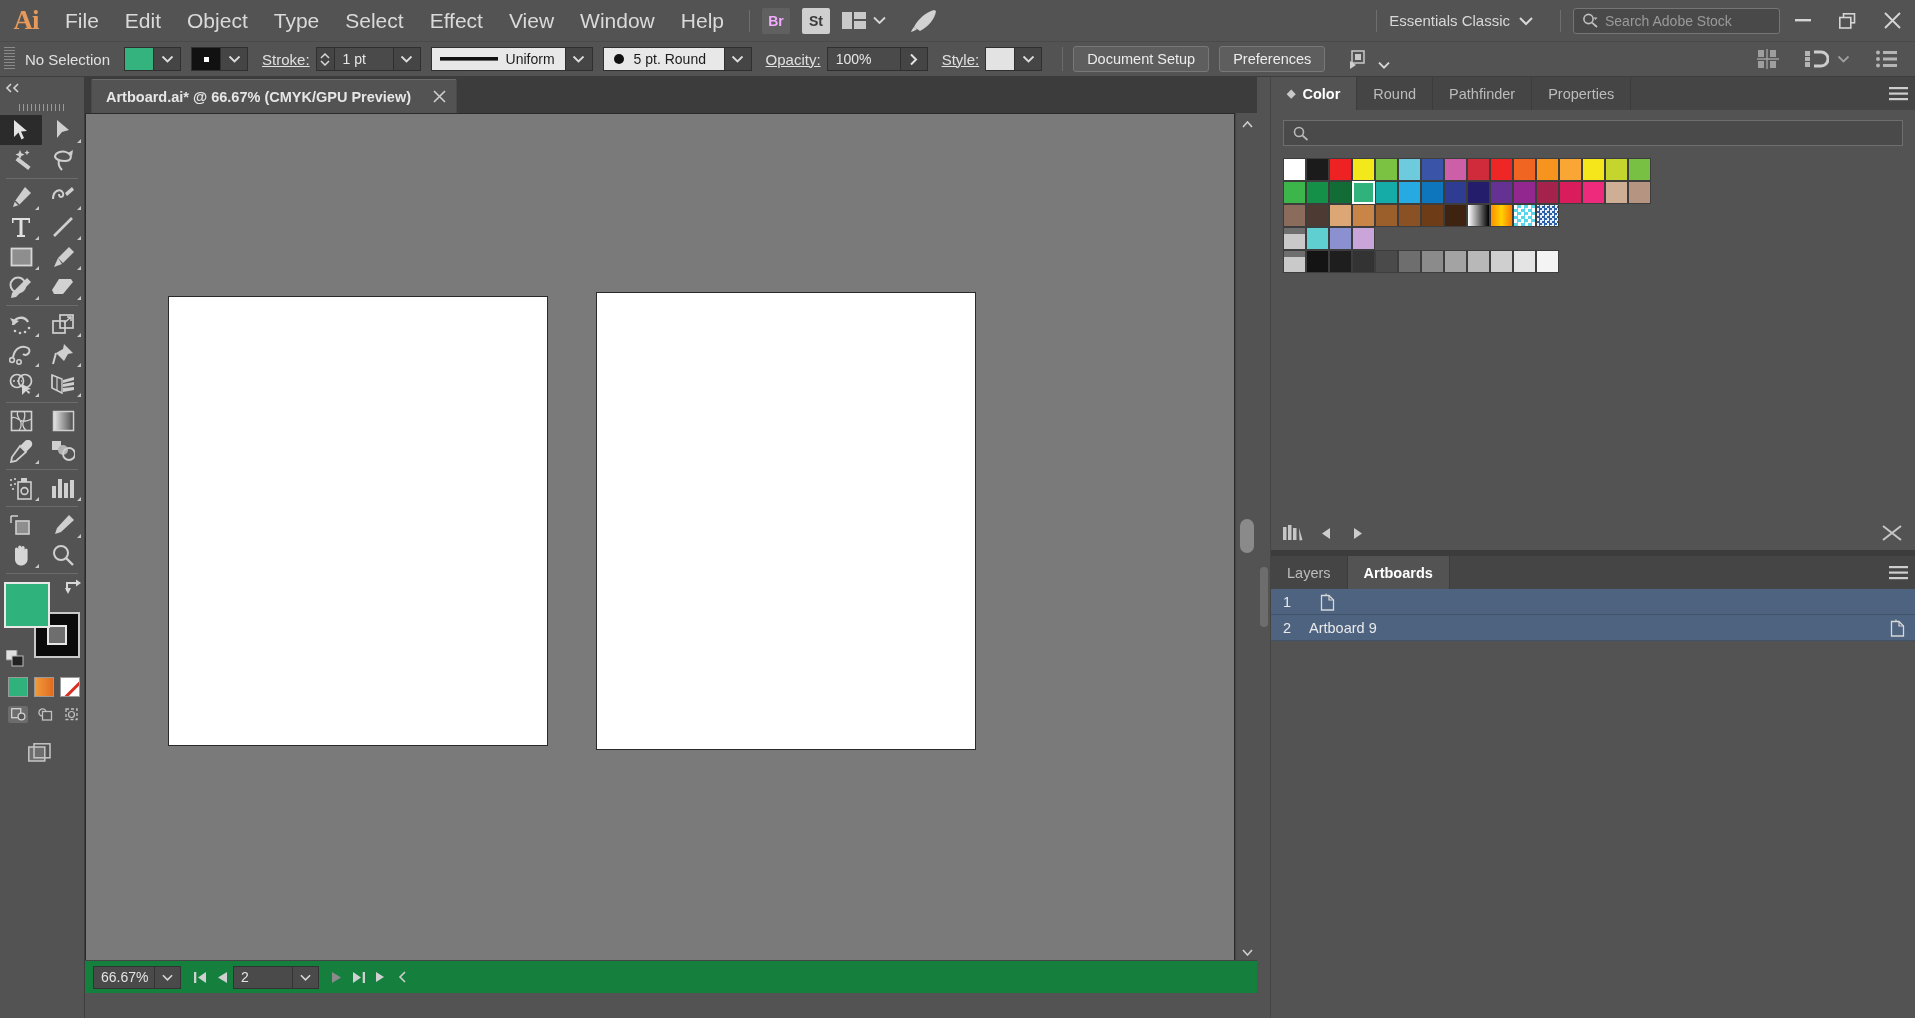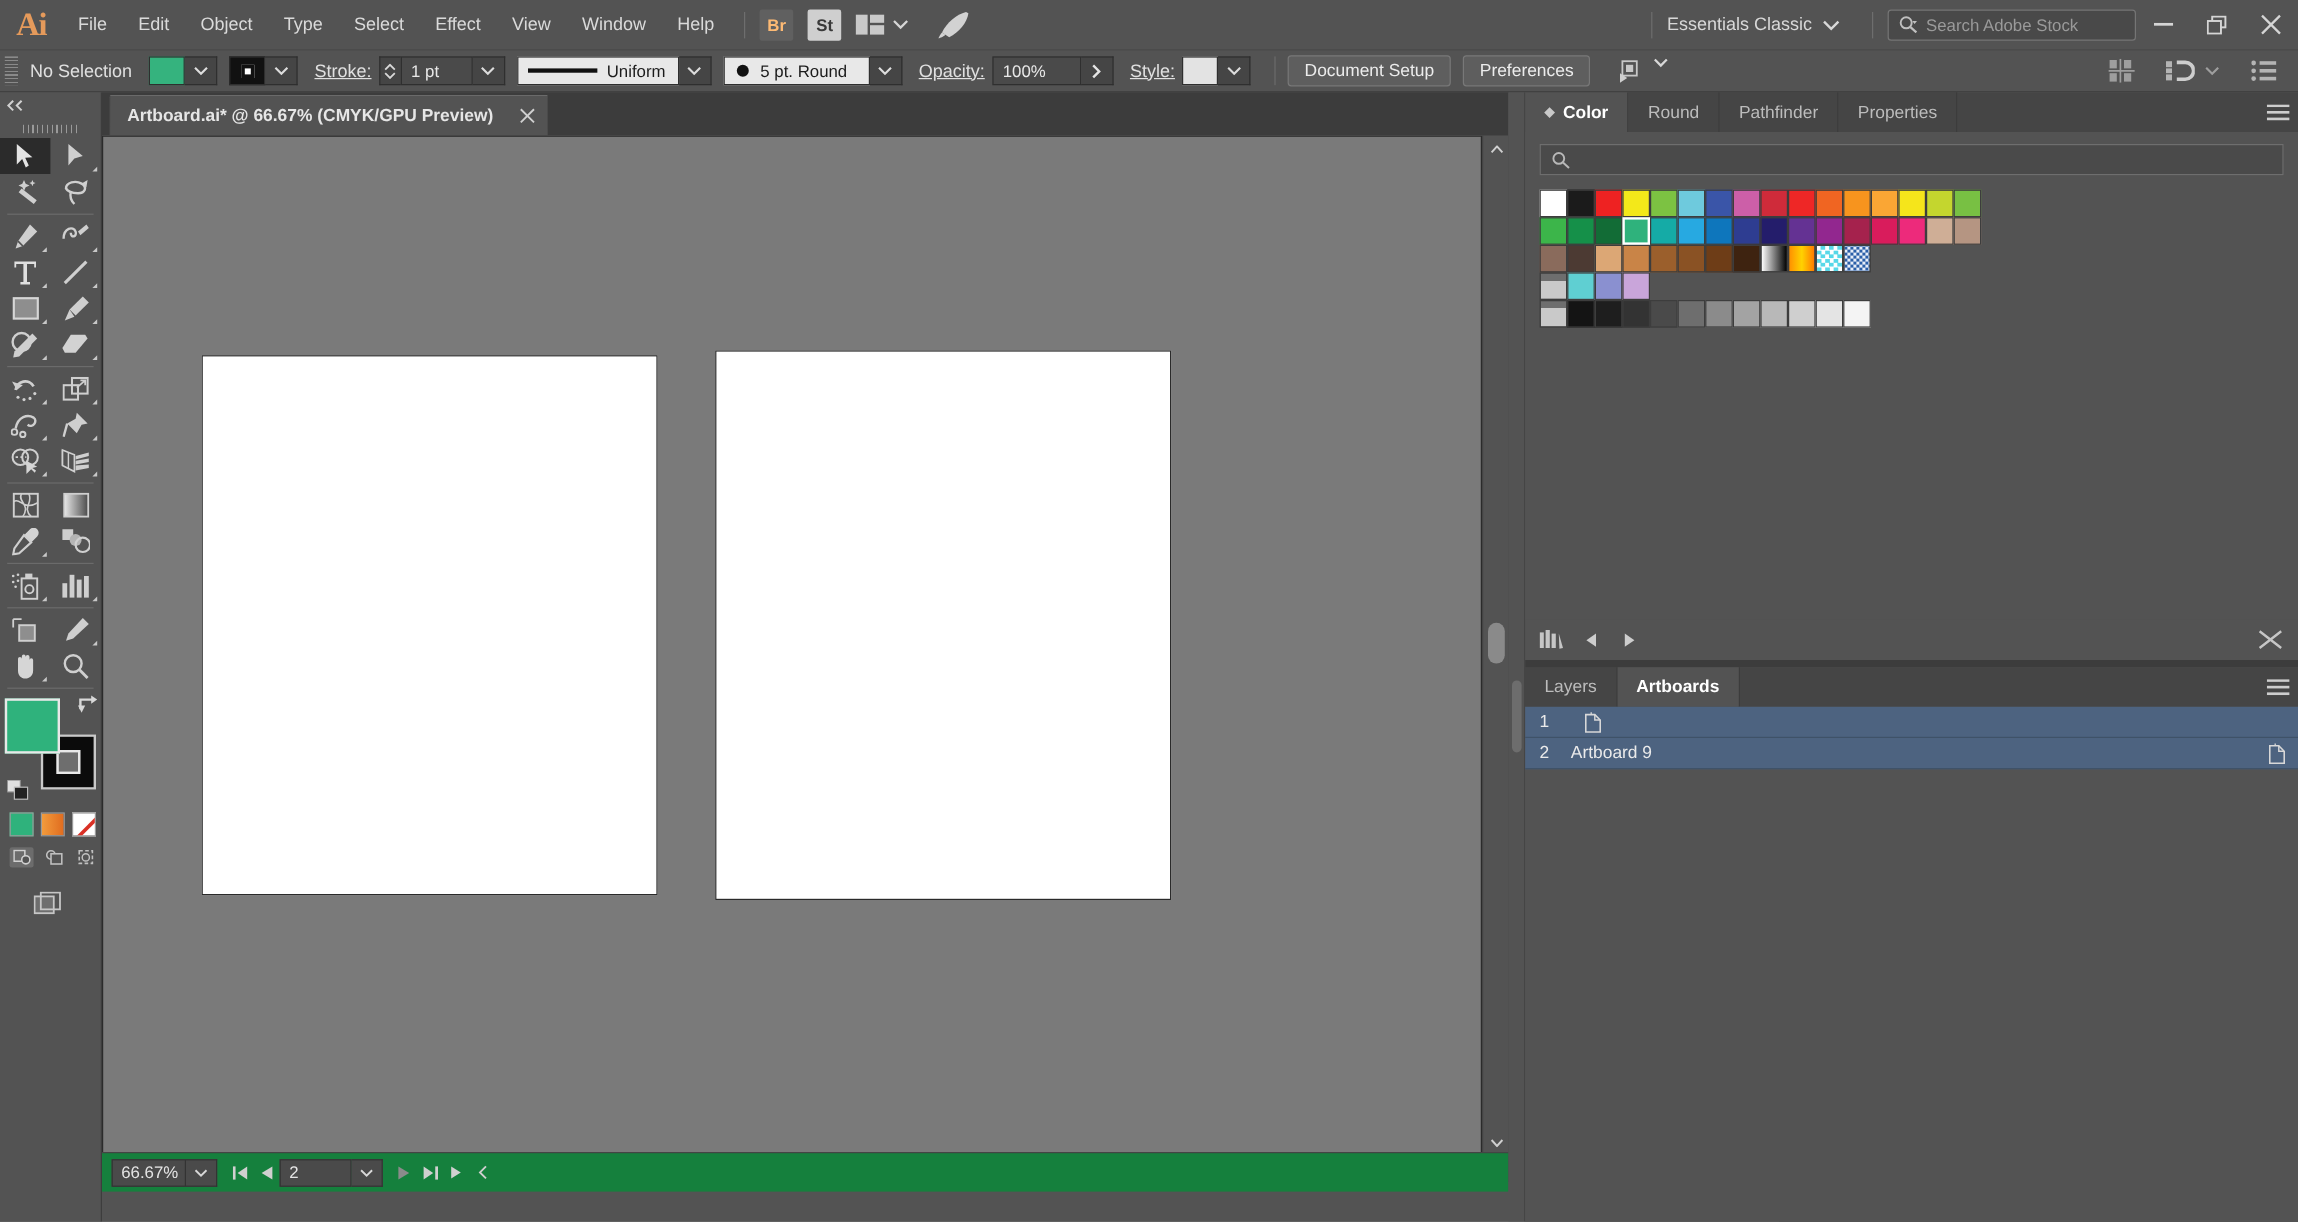--- a/index.html
+++ b/index.html
@@ -13,25 +13,25 @@
   }
   .app { position:relative; width:1725px; height:1018px; }
 
   
   .menubar{
     position:absolute; left:0; top:0; width:1915px; height:41px;
     background:#535353; display:flex; align-items:center;
   }
   .ai-logo{ width:52px; text-align:center; font-size:27px; font-weight:bold;
     color:#e59a5b; font-family:"Liberation Serif", serif; letter-spacing:-1px;}
-  .menu-item{ padding:0 13px; height:41px; line-height:41px; font-size:15px; color:#dadada; cursor:default;}
+  .menu-item{ padding:0 13px; height:41px; line-height:41px; font-size:21px; color:#dadada; cursor:default;}
   .mb-sep{ width:1px; height:22px; background:#6e6e6e; margin:0 12px;}
   .sq-btn{ width:28px;height:26px;border-radius:2px;display:flex;align-items:center;justify-content:center;
      font-size:14px; margin-right:12px; color:#3a3a3a; font-weight:bold;}
-  .sq-br{ background:#606060; color:#fdba74;}
+  .sq-br{ background:#606060; color:#f0abfc;}
   .sq-st{ background:#cfcfcf; color:#3a3a3a;}
   .arrange-ic{ display:flex; align-items:center; gap:7px; margin-right:10px;}
   .rocket{ margin-left:14px; }
   .ws-name{ color:#d8d8d8; font-size:15px; margin-right:8px;}
   .search-box{
     width:207px;height:26px;background:#494949;border:1px solid #757575;border-radius:3px;
     display:flex;align-items:center;padding-left:8px;gap:6px;color:#9a9a9a;font-size:14px;
   }
   .win-btns{ display:flex; height:41px; }
   .win-btn{ width:45px;height:41px;display:flex;align-items:center;justify-content:center;color:#d5d5d5;}
@@ -44,21 +44,21 @@
   }
   .grip{ width:11px;height:24px;margin:0 4px 0 4px;
     background:repeating-linear-gradient(to bottom,#8a8a8a 0 1px,transparent 1px 3px);}
   .nosel{ font-size:15px;color:#e0e0e0;padding:0 14px 0 6px;}
   .sw-btn{ width:30px;height:24px;border:1px solid #2f2f2f; }
   .sw-green{ background:#35b37e;}
   .sw-stroke{ background:#111; display:flex;align-items:center;justify-content:center;}
   .sw-stroke i{ width:11px;height:11px;background:#fff;border:3px solid #111;display:block;}
   .dd{ width:27px;height:24px;background:#454545;border:1px solid #2f2f2f;border-left:none;
     display:flex;align-items:center;justify-content:center;}
-  .cbgrp{ display:flex;align-items:flex-start;margin-right:10px;}
+  .cbgrp{ display:flex;align-items:flex-end;margin-right:10px;}
   .lbl{ font-size:15px;color:#e0e0e0;margin:0 6px 0 4px;}
   .lbl u{text-decoration:underline;}
   .stepper{ width:18px;height:24px;background:#454545;border:1px solid #2f2f2f;border-right:none;
     display:flex;flex-direction:column;align-items:center;justify-content:center;gap:1px;}
   .txtfield{ height:24px;background:#4a4a4a;border:1px solid #2f2f2f;color:#e8e8e8;font-size:14px;
     display:flex;align-items:center;padding:0 8px;}
   .wfield{ height:24px;background:#e8e8e8;color:#1b1b1b;font-size:14px;border:1px solid #2f2f2f;
     display:flex;align-items:center;padding:0 8px;gap:8px;}
   .btn3d{ height:26px;background:#5e5e5e;border:1px solid #787878;border-radius:3px;
     padding:0 13px;display:flex;align-items:center;color:#ececec;font-size:14.5px;}

